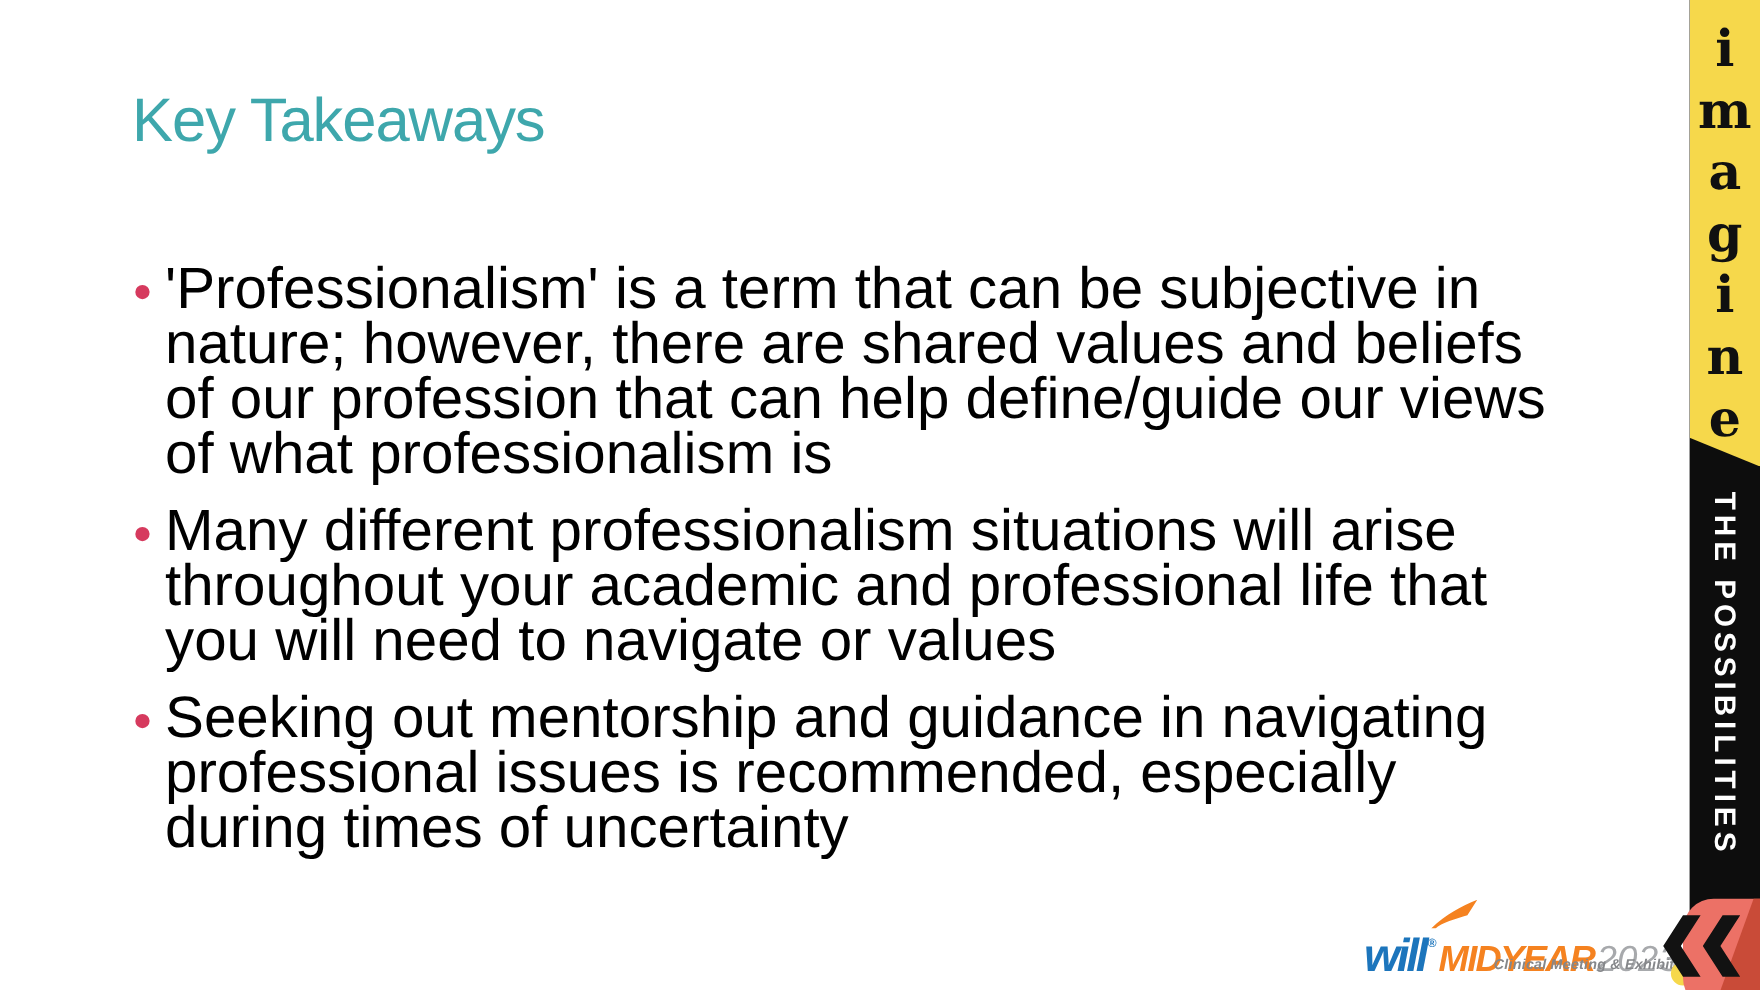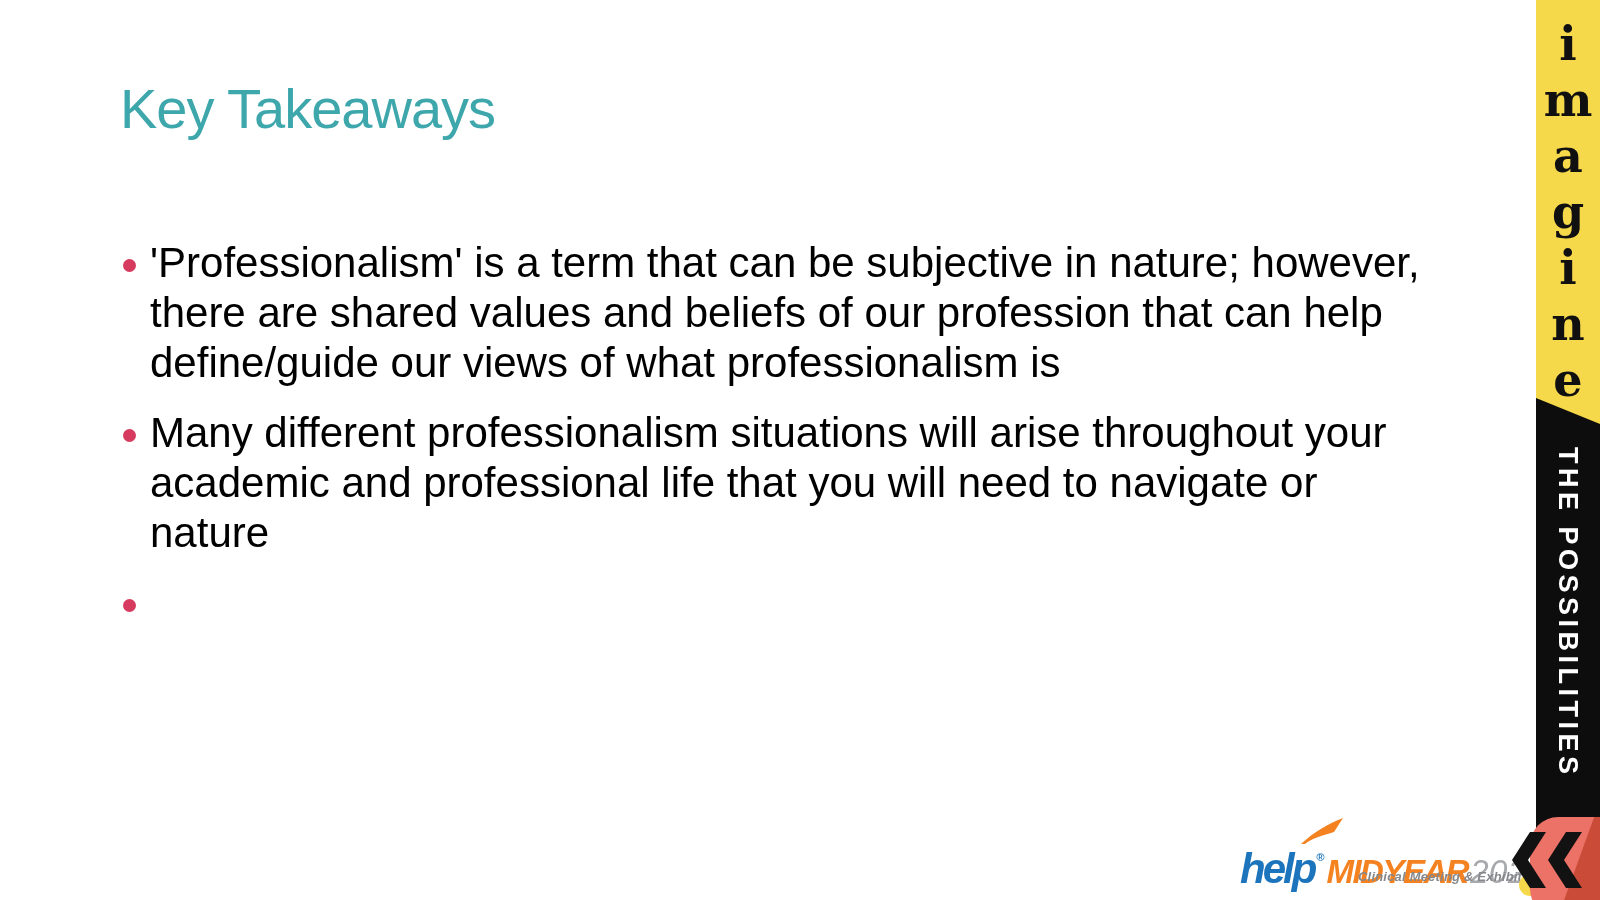--- a/index.html
+++ b/index.html
@@ -16,21 +16,21 @@
     color:var(--title-teal,#3EA7AC);
   }
 
   
   .bullets{
     position:absolute;left:122px;top:238px;width:1300px;
     list-style:none;margin:0;padding:0;
   }
   .bullet{
     position:relative;padding-left:28px;margin:0 0 20px 0;
-    font-size:42px;line-height:50px;color:#000000;
+    font-size:53px;line-height:50px;color:#000000;
   }
   .bullet .dot{
     position:absolute;left:1px;top:21px;width:13px;height:13px;border-radius:50%;
     background:var(--bullet-pink,#D63A5E);
   }
 
   
   .ribbon{
     position:absolute;top:0;right:0;width:64px;height:900px;
     background:var(--ribbon-black,#0d0d0d);
@@ -78,24 +78,25 @@
 
   <h1 class="title">Key Takeaways</h1>
 
   <ul class="bullets">
     <li class="bullet">
       <span class="dot"></span>
       <span>'Professionalism' is a term that can be subjective in nature; however, there are shared values and beliefs of our profession that can help define/guide our views of what professionalism is</span>
     </li>
     <li class="bullet">
       <span class="dot"></span>
-      <span>Many different professionalism situations will arise throughout your academic and professional life that you will need to navigate or nature</span>
+      <span>Many different professionalism situations will arise throughout your academic and professional life that you will need to navigate or values</span>
     </li>
     <li class="bullet">
       <span class="dot"></span>
+      <span>Seeking out mentorship and guidance in navigating professional issues is recommended, especially during times of uncertainty</span>
     </li>
   </ul>
 
   <div class="ribbon">
     <div class="ribbon-yellow">
       <div class="imagine">
         <span>i</span>
         <span>m</span>
         <span>a</span>
         <span>g</span>
@@ -106,21 +107,21 @@
     </div>
   </div>
 
   <div class="possibilities">THE POSSIBILITIES</div>
 
   <svg class="swoosh" viewBox="0 0 42 26">
     <path d="M0,26 C14,13 27,6 42,0 L33,14 C23,17 9,21 4,26 Z" fill="var(--midyear-orange,#F58220)"></path>
   </svg>
 
   <div class="logo-row">
-    <span class="ashp">help</span>
+    <span class="ashp">will</span>
     <span class="reg">®</span>
     <span class="midyear">MIDYEAR</span>
     <span class="y2023">2023</span>
   </div>
   <div class="tagline">Clinical Meeting &amp; Exhibition</div>
 
   <svg class="chevicon" viewBox="0 0 100 88">
     <defs>
       <clipPath id="blobClip">
           <rect x="30" y="5" width="120" height="100" rx="28"></rect>

